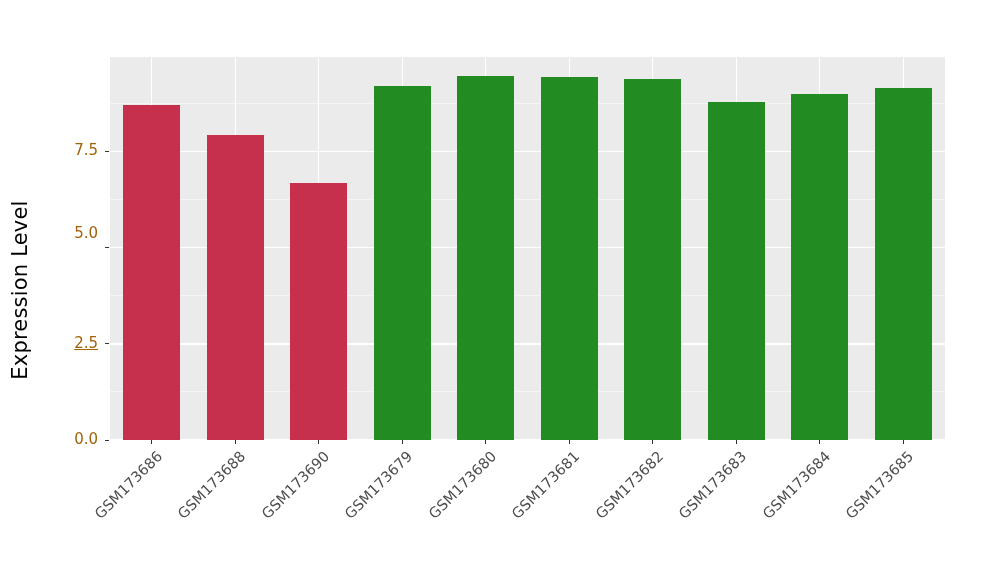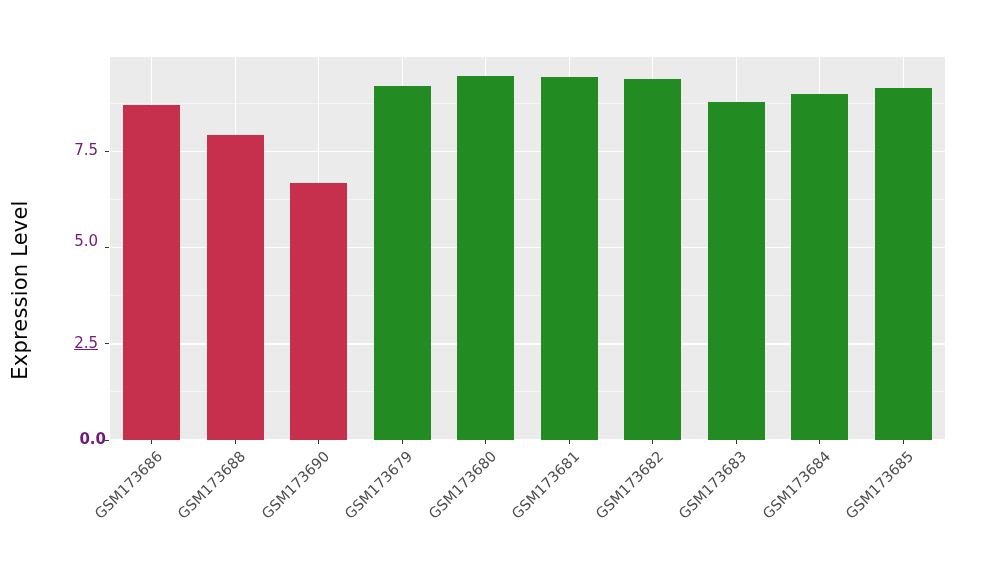--- a/index.html
+++ b/index.html
@@ -22,21 +22,21 @@
     font-size:21px;color:#000000;
     letter-spacing:.2px;
     white-space:nowrap;
   }
 
   
   .y-tick-label{
     position:absolute;
     right:0;                
     text-align:right;
-    font-size:15px;color:#701a75;
+    font-size:15px;color:#a16207;
     white-space:nowrap;
   }
   .y-tick-mark{
     position:absolute;
     width:4px;height:1px;background:#333333;
   }
 
   
   .panel{
     position:absolute;
@@ -66,25 +66,25 @@
   }
 </style>
 </head>
 <body>
 
 <div id="chart-root">
 
   <div class="y-axis-title">Expression Level</div>
 
   <div id="y-ticks-layer">
-      <div class="y-tick-label" style="left: 48px; width: 58px; top: 430px; font-weight: bold;">0.0</div>
+      <div class="y-tick-label" style="left: 40px; width: 58px; top: 430px;">0.0</div>
       <div class="y-tick-mark" style="left: 105px; top: 439.5px;"></div>
       <div class="y-tick-label" style="left: 40px; width: 58px; top: 333.769px; text-decoration: underline;">2.5</div>
       <div class="y-tick-mark" style="left: 105px; top: 343.269px;"></div>
-      <div class="y-tick-label" style="left: 40px; width: 58px; top: 232px;">5.0</div>
+      <div class="y-tick-label" style="left: 40px; width: 58px; top: 224px;">5.0</div>
       <div class="y-tick-mark" style="left: 105px; top: 247.038px;"></div>
       <div class="y-tick-label" style="left: 40px; width: 58px; top: 141.307px;">7.5</div>
       <div class="y-tick-mark" style="left: 105px; top: 150.807px;"></div>
     </div>
 
   <div class="panel" id="panel">
     <div id="grid-layer">
         <div class="grid-minor" style="top: 334.384px;"></div>
         <div class="grid-minor" style="top: 238.153px;"></div>
         <div class="grid-minor" style="top: 141.922px;"></div>

